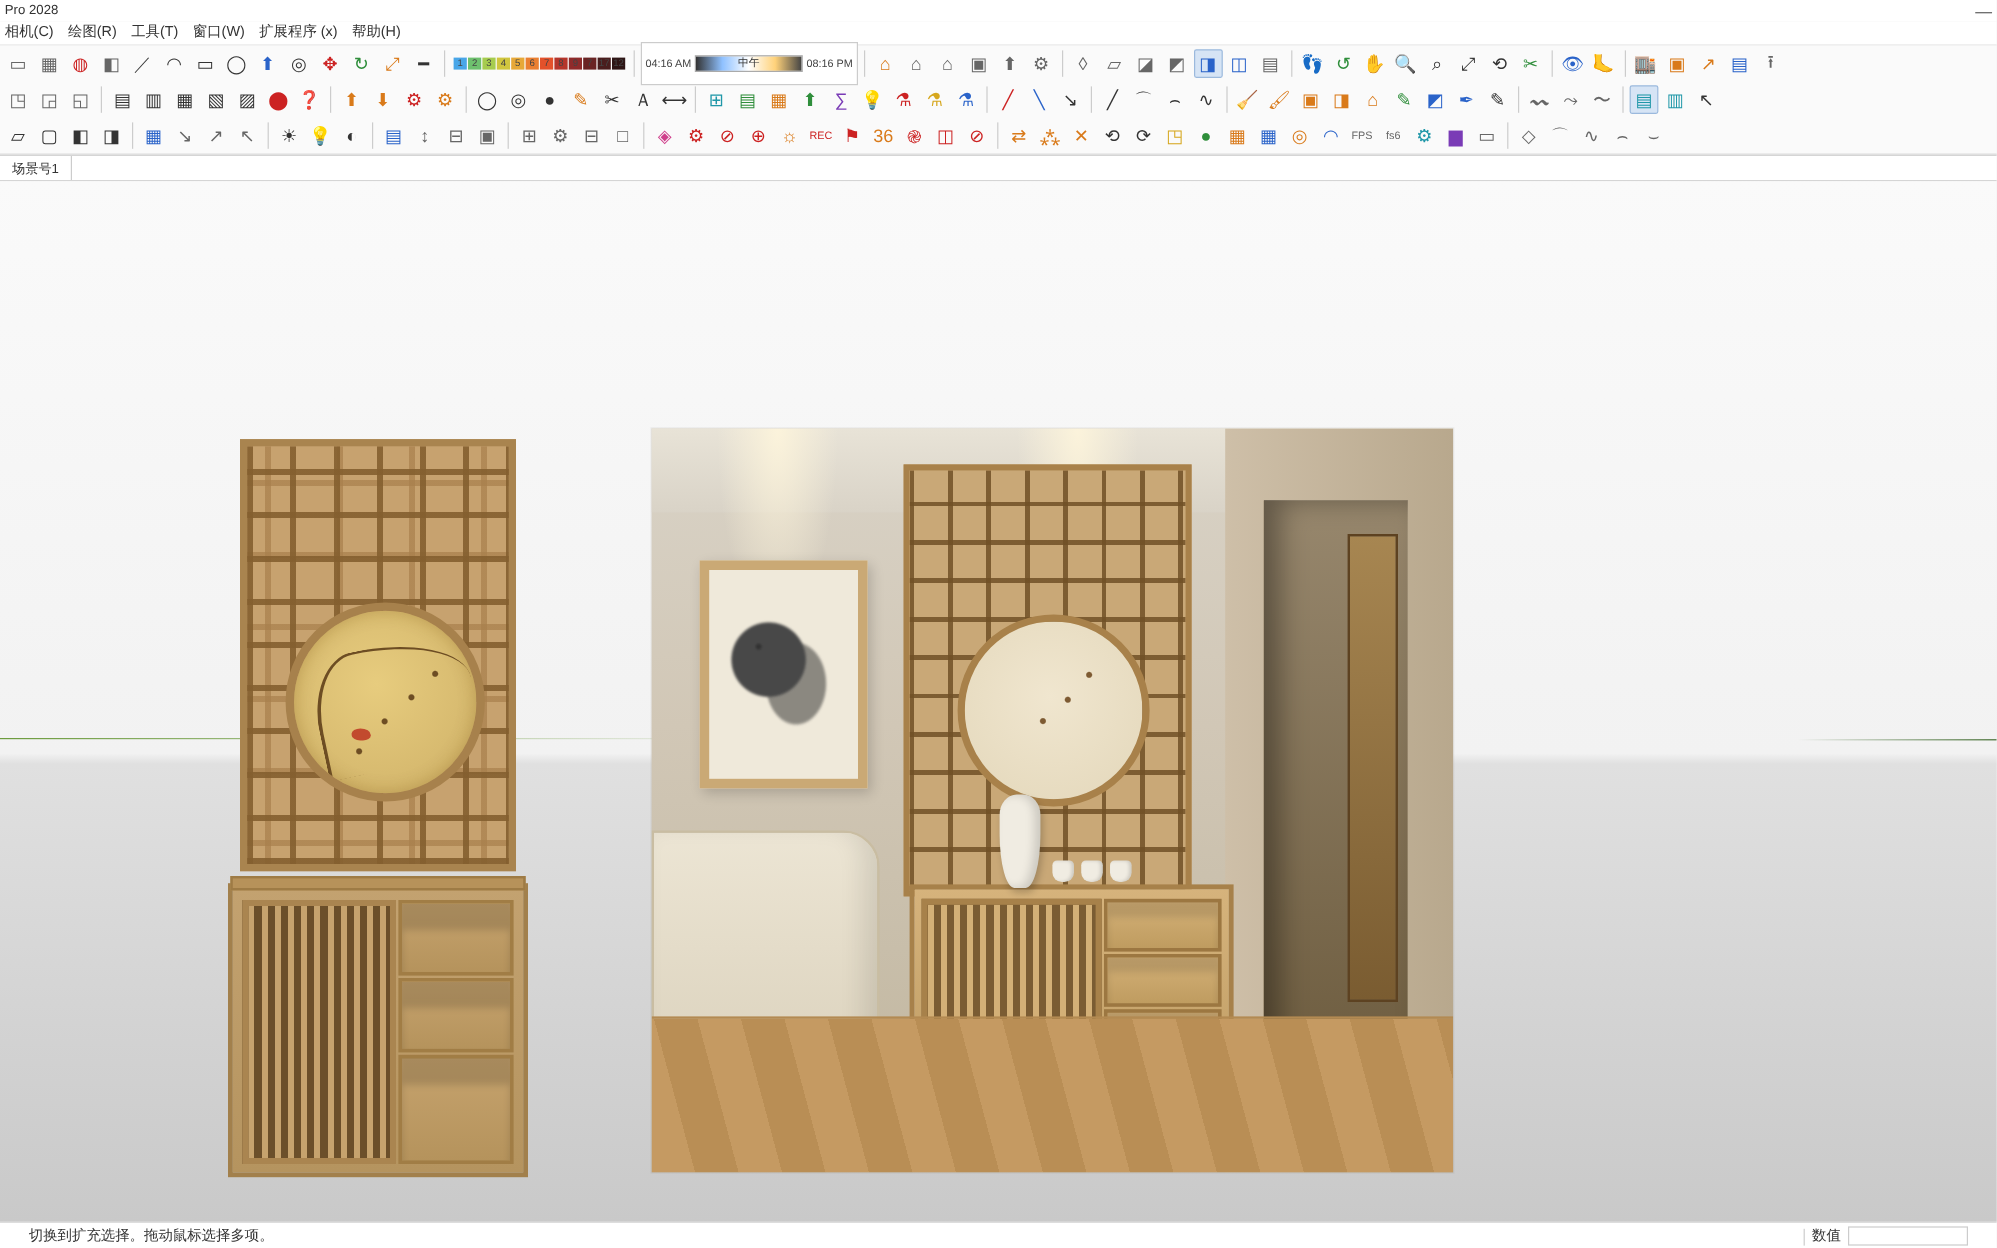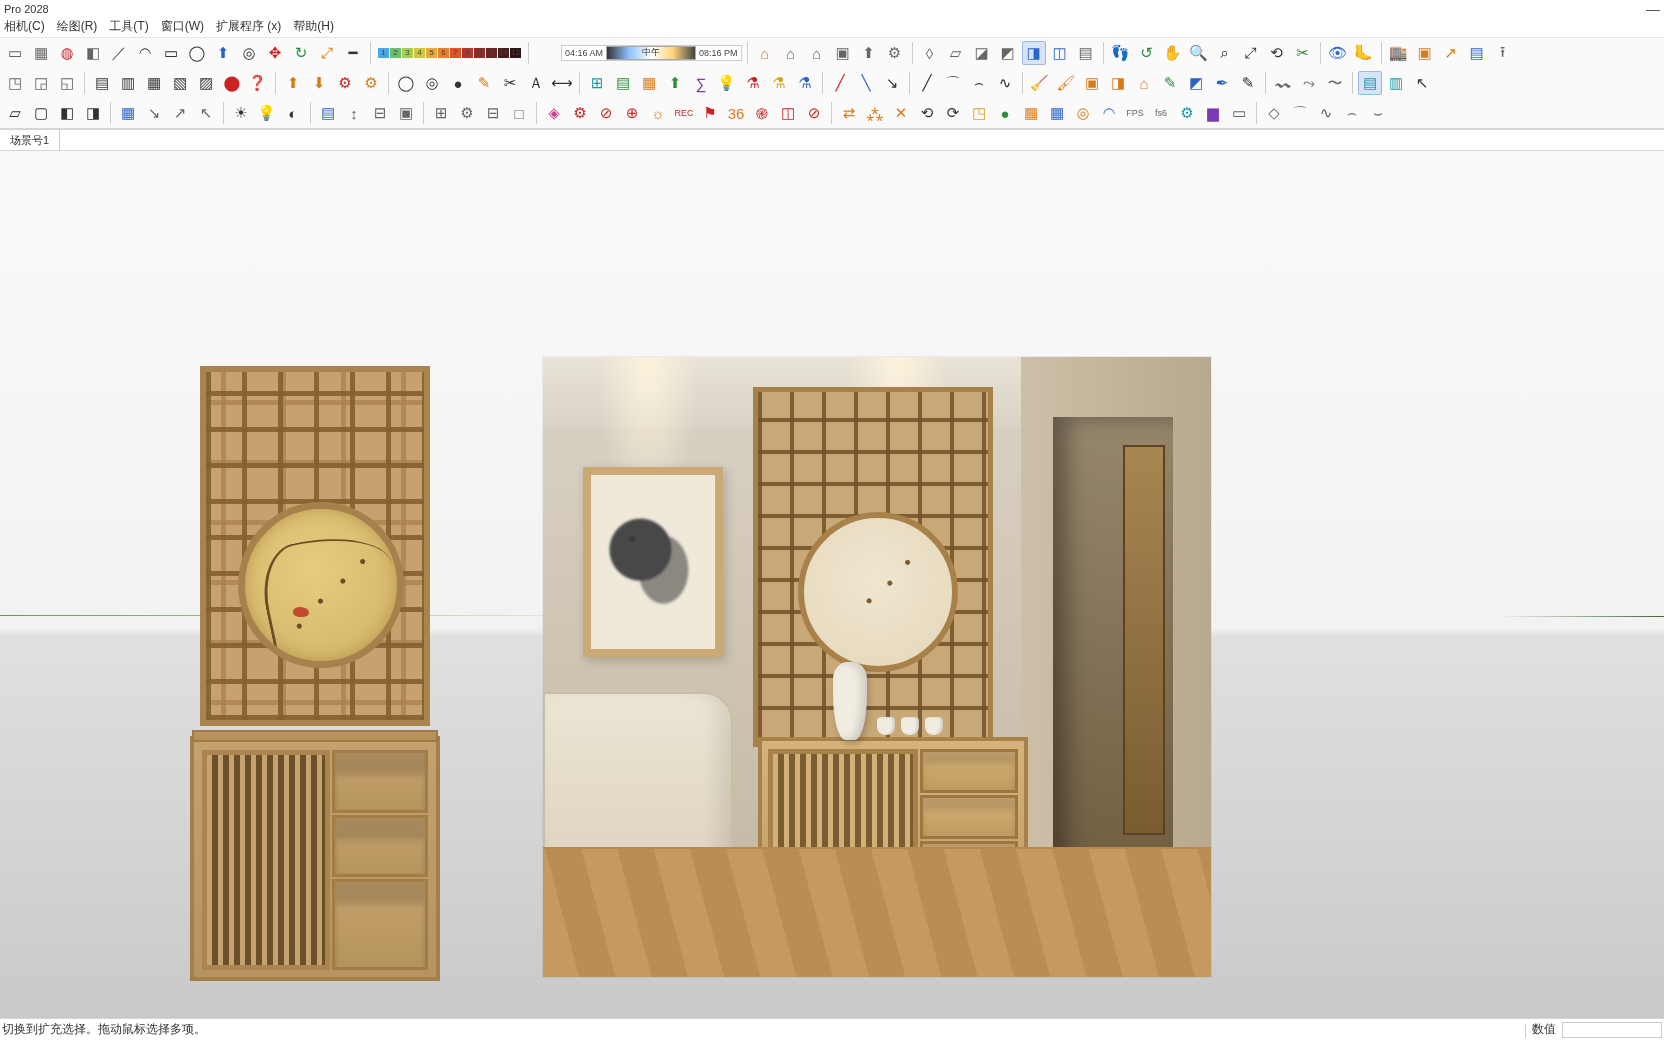--- a/index.html
+++ b/index.html
@@ -36,21 +36,21 @@
     font-size: 15px;
   }
   .tb-btn.active { background: #d6e4f5; border-color: #9bb9dd; }
   .color-scale {
     display: flex; align-items: center; gap: 1px; padding: 1px 2px;
     font-size: 8px; color: #444;
   }
   .color-scale .cell { width: 11px; height: 10px; text-align: center; }
   .time-widget {
     display: flex; align-items: center; gap: 3px; font-size: 9px; color: #444;
-    background: #fff; border: 1px solid #ccc; padding: 1px 3px; height: 16px; margin-left: 27px;
+    background: #fff; border: 1px solid #ccc; padding: 1px 3px; height: 36px;
   }
   .time-widget .tgrad {
     width: 90px; height: 14px;
     background: linear-gradient(90deg,#333 0%,#8fc1ff 25%,#fff 50%,#ffd27a 75%,#444 100%);
     border: 1px solid #aaa;
   }
   .scene-tabs {
     height: 22px; background: #fff; border-top: 1px solid #d5d5d5; border-bottom: 1px solid #d5d5d5;
     display: flex; align-items: stretch; font-size: 11px;
   }
@@ -217,21 +217,21 @@
     box-shadow: inset -12px -8px 20px rgba(0,0,0,.1);
   }
   .render .sofa-leg {
     position:absolute; left:130px; bottom:40px; width:8px; height:60px;
     background:#9a7644; transform: rotate(18deg); border-radius:3px;
   }
 
   .status-bar {
     height: 22px; background:#fff; border-top:1px solid #d5d5d5;
     display:flex; align-items:center; justify-content:space-between;
-    padding:0 2px; font-size:12px; color:#333;font-family:Liberation Serif, serif;
+    padding:0 24px; font-size:12px; color:#333;font-family:Liberation Serif, serif;
   }
   .status-bar .r { display:flex; align-items:flex-end; gap:6px; }
   .status-bar .sep { width:1px; height:14px; background:#ccc; }
   .vbox { width:100px; height:16px; border:1px solid #ccc; background:#fff; }
 
   
   .i-red{color:#c22;} .i-blue{color:#2a63c9;} .i-grn{color:#2f8e3b;} .i-org{color:#d97a1a;}
   .i-pur{color:#7a3bb6;} .i-ylw{color:#d6a71e;} .i-gry{color:#666;} .i-drk{color:#333;}
   .i-cyan{color:#1f97a8;} .i-pink{color:#cf3e8b;}
 </style>

